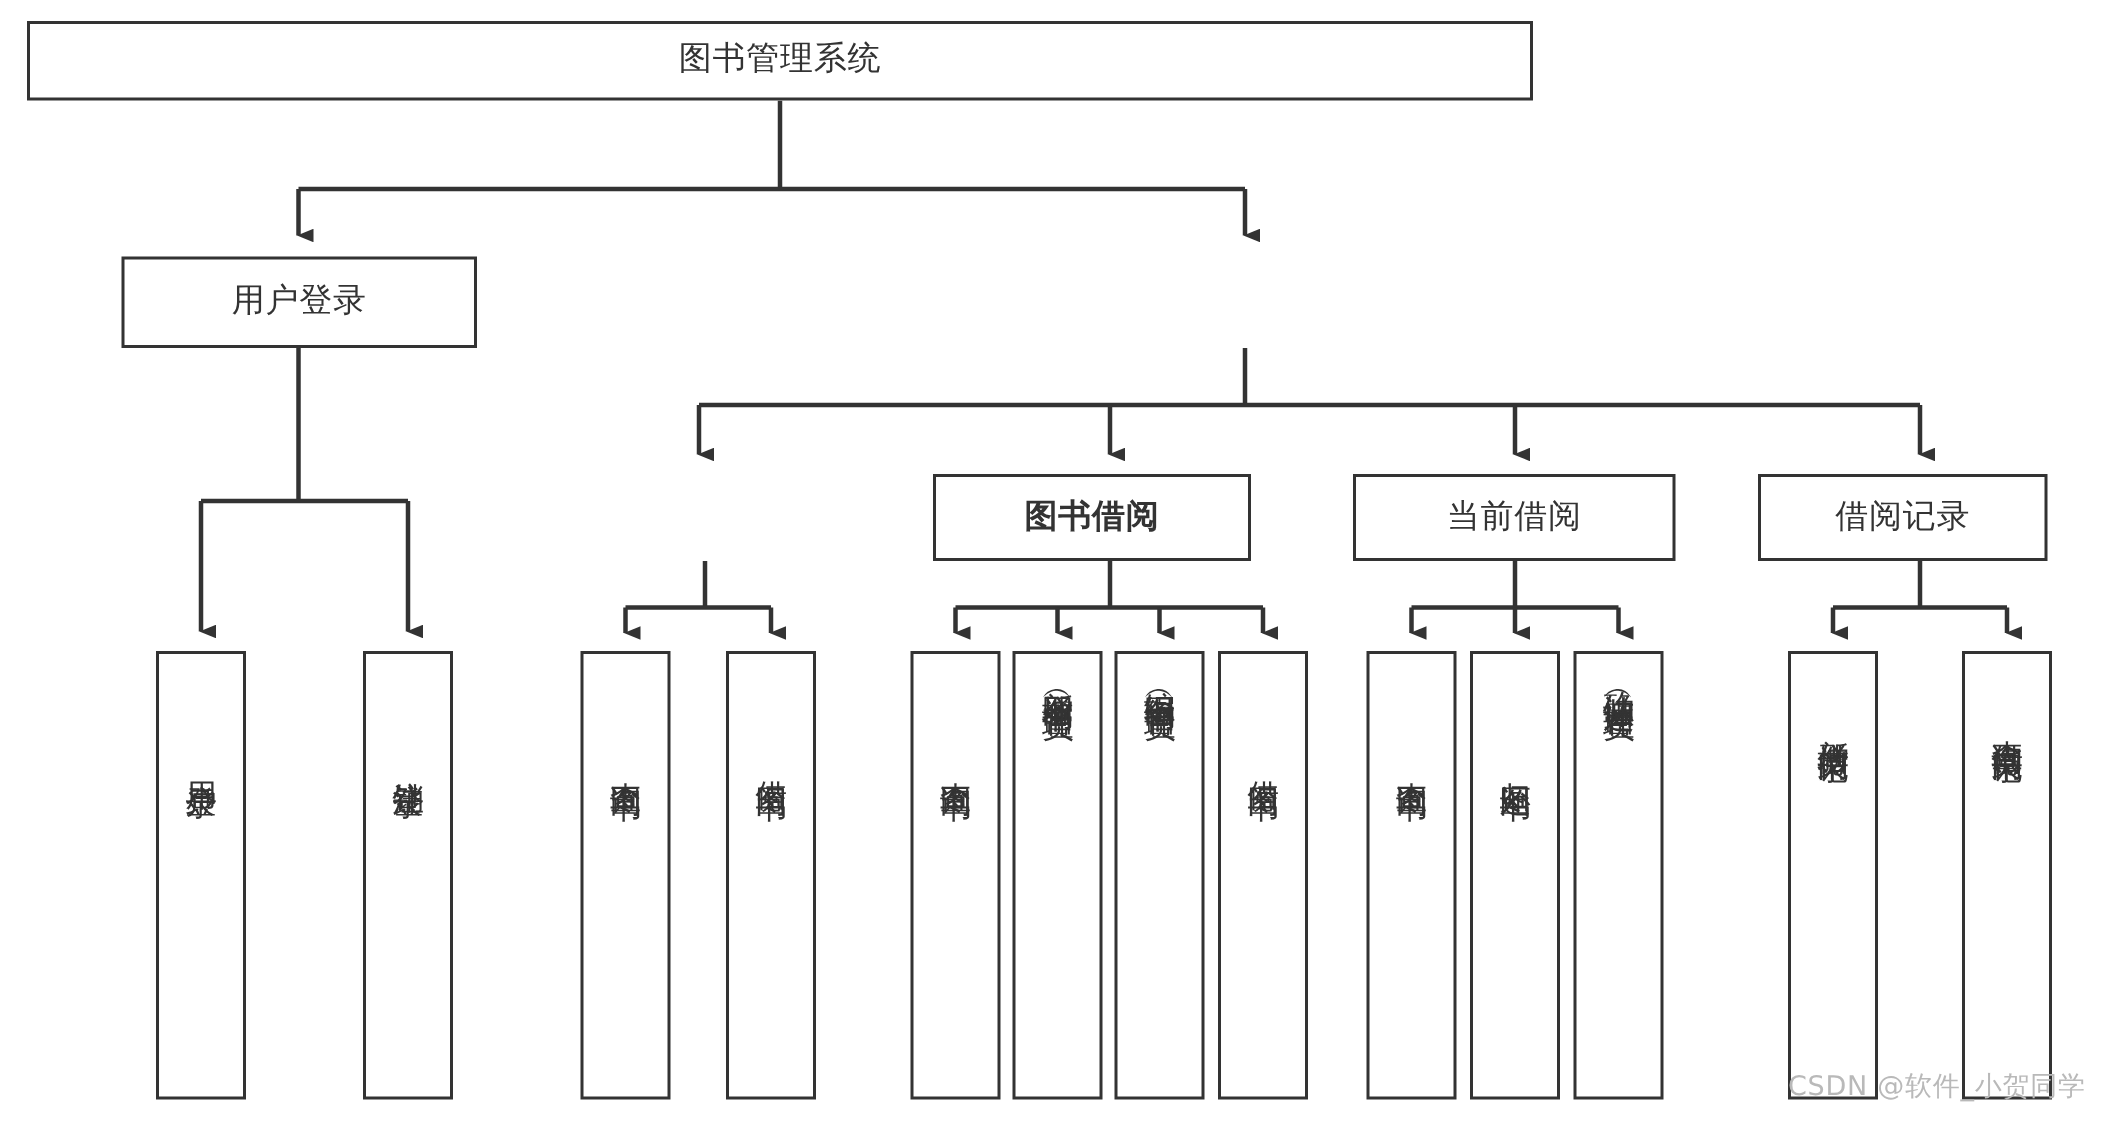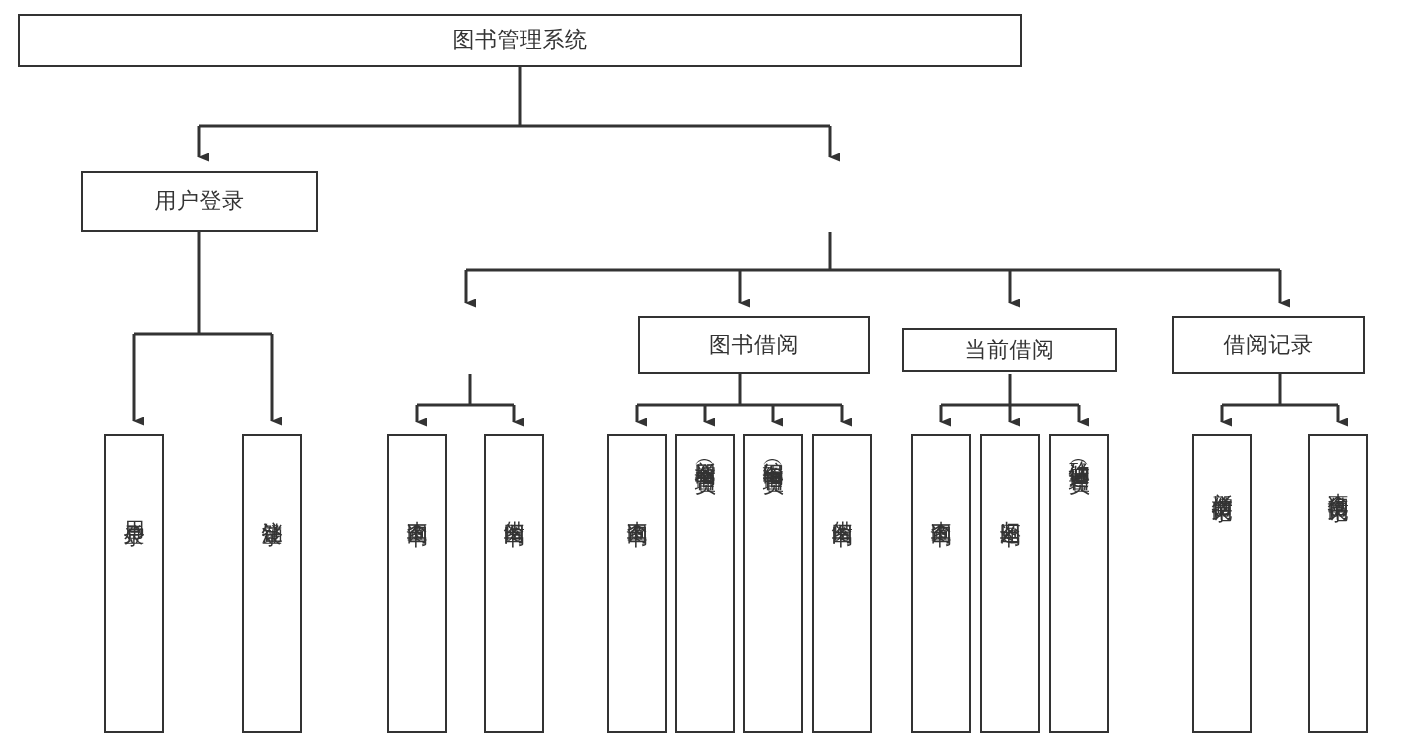--- a/index.html
+++ b/index.html
@@ -127,24 +127,24 @@
   </svg>
 
   <div class="node-box" style="left:18px; top:14px; width:1004px; height:53px;">
     <span class="node-label-h">图书管理系统</span>
   </div>
 
   <div class="node-box" style="left:81px; top:171px; width:237px; height:61px;">
     <span class="node-label-h">用户登录</span>
   </div>
 
-  <div class="node-box" style="left:638px; top:316px; width:232px; height:58px;">
+  <div class="node-box" style="left:622px; top:316px; width:212px; height:58px;font-weight:bold;">
     <span class="node-label-h">图书借阅</span>
   </div>
-  <div class="node-box" style="left:902px; top:328px; width:215px; height:44px;">
+  <div class="node-box" style="left:902px; top:316px; width:215px; height:58px;">
     <span class="node-label-h">当前借阅</span>
   </div>
   <div class="node-box" style="left:1172px; top:316px; width:193px; height:58px;">
     <span class="node-label-h">借阅记录</span>
   </div>
 
   <div class="node-box vertical" style="left:104px; top:434px; width:60px; height:299px; padding-top:68px;">
     <span class="node-label-v">用户登录</span>
   </div>
   <div class="node-box vertical" style="left:242px; top:434px; width:60px; height:299px; padding-top:68px;">
@@ -181,14 +181,15 @@
     <span class="node-label-v">确认归还（管理员）</span>
   </div>
 
   <div class="node-box vertical" style="left:1192px; top:434px; width:60px; height:299px; padding-top:40px;">
     <span class="node-label-v">新增借阅记录</span>
   </div>
   <div class="node-box vertical" style="left:1308px; top:434px; width:60px; height:299px; padding-top:40px;">
     <span class="node-label-v">查询借阅记录</span>
   </div>
 
+  <div class="watermark">CSDN @软件_小贺同学</div>
 
 </div>
 
 </body></html>

